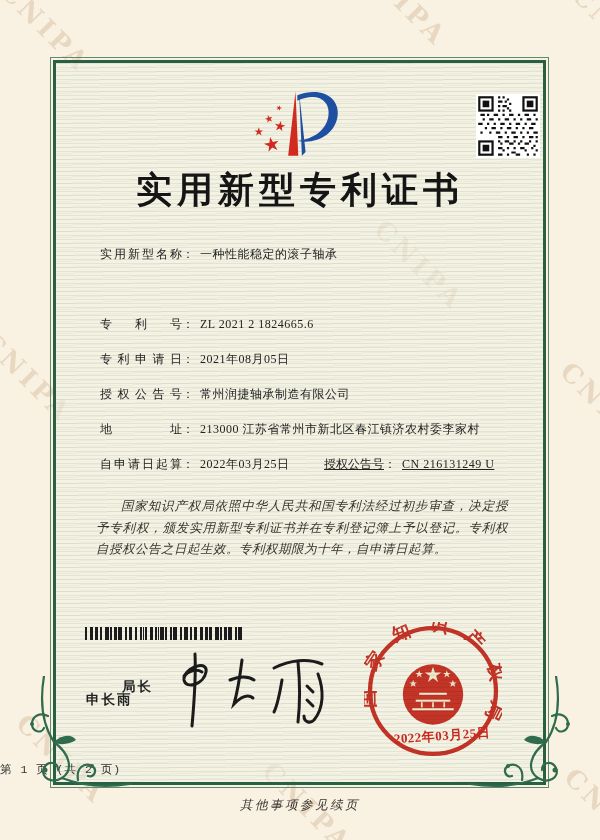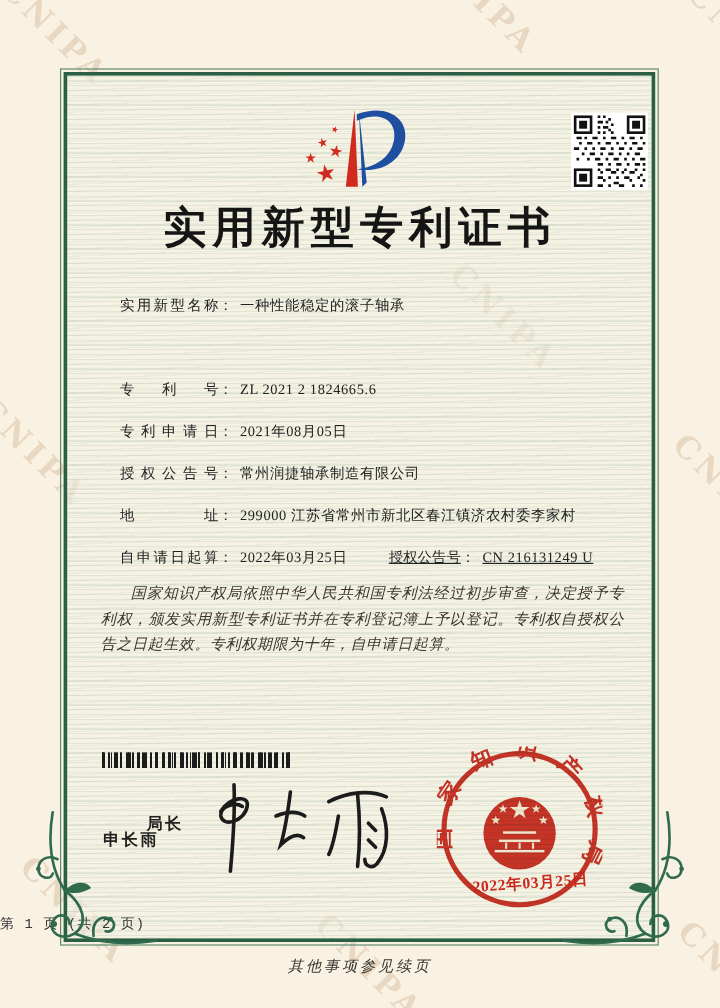--- a/index.html
+++ b/index.html
@@ -53,21 +53,21 @@
   .flabel{display:inline-block;width:82px;text-align:justify;text-align-last:justify;vertical-align:top;}
   .fcolon{display:inline-block;margin-right:6px;}
   .fvalue{letter-spacing:0.5px;}
   .fpair2{position:absolute;left:224px;top:0;text-decoration:underline;}
   
   .law-text{
     position:absolute;left:84px;top:484px;width:436px;z-index:2;
     font-size:12.5px;line-height:21.5px;letter-spacing:0.5px;
     font-style:italic;color:#38342e;text-align:justify;
   }
-  .law-text p{margin:0;text-indent:2em;}
+  .law-text p{margin:12px;text-indent:2em;}
   
   .barcode{
     position:absolute;left:85px;top:627px;width:158px;height:13px;z-index:2;
     background-image:
       repeating-linear-gradient(90deg,#1c1c1c 0 1.6px,rgba(0,0,0,0) 1.6px 5px),
       repeating-linear-gradient(90deg,#1c1c1c 0 1px,rgba(0,0,0,0) 1px 7.3px),
       repeating-linear-gradient(90deg,#1c1c1c 0 2.4px,rgba(0,0,0,0) 2.4px 11px);
   }
   .signer{position:absolute;left:86px;z-index:4;
     font-family:"Liberation Sans","DejaVu Sans",sans-serif;
@@ -192,21 +192,21 @@
   <div class="field-row" style="top:316px;">
     <span class="flabel">专利号</span><span class="fcolon">：</span><span class="fvalue">ZL 2021 2 1824665.6</span>
   </div>
   <div class="field-row" style="top:351px;">
     <span class="flabel">专利申请日</span><span class="fcolon">：</span><span class="fvalue">2021年08月05日</span>
   </div>
   <div class="field-row" style="top:386px;">
     <span class="flabel">授权公告号</span><span class="fcolon">：</span><span class="fvalue">常州润捷轴承制造有限公司</span>
   </div>
   <div class="field-row" style="top:421px;">
-    <span class="flabel">地址</span><span class="fcolon">：</span><span class="fvalue">299000 江苏省常州市新北区春江镇济农村委李家村</span>
+    <span class="flabel">地址</span><span class="fcolon">：</span><span class="fvalue">213000 江苏省常州市新北区春江镇济农村委李家村</span>
   </div>
   <div class="field-row" style="top:456px;">
     <span class="flabel">自申请日起算</span><span class="fcolon">：</span><span class="fvalue">2022年03月25日</span>
     <span class="fpair2">
       <span>授权公告号</span><span class="fcolon">：</span><span class="fvalue">CN 216131249 U</span>
     </span>
   </div>
 
   <div class="law-text">
     <p>国家知识产权局依照中华人民共和国专利法经过初步审查，决定授予专利权，颁发实用新型专利证书并在专利登记簿上予以登记。专利权自授权公告之日起生效。专利权期限为十年，自申请日起算。</p>

